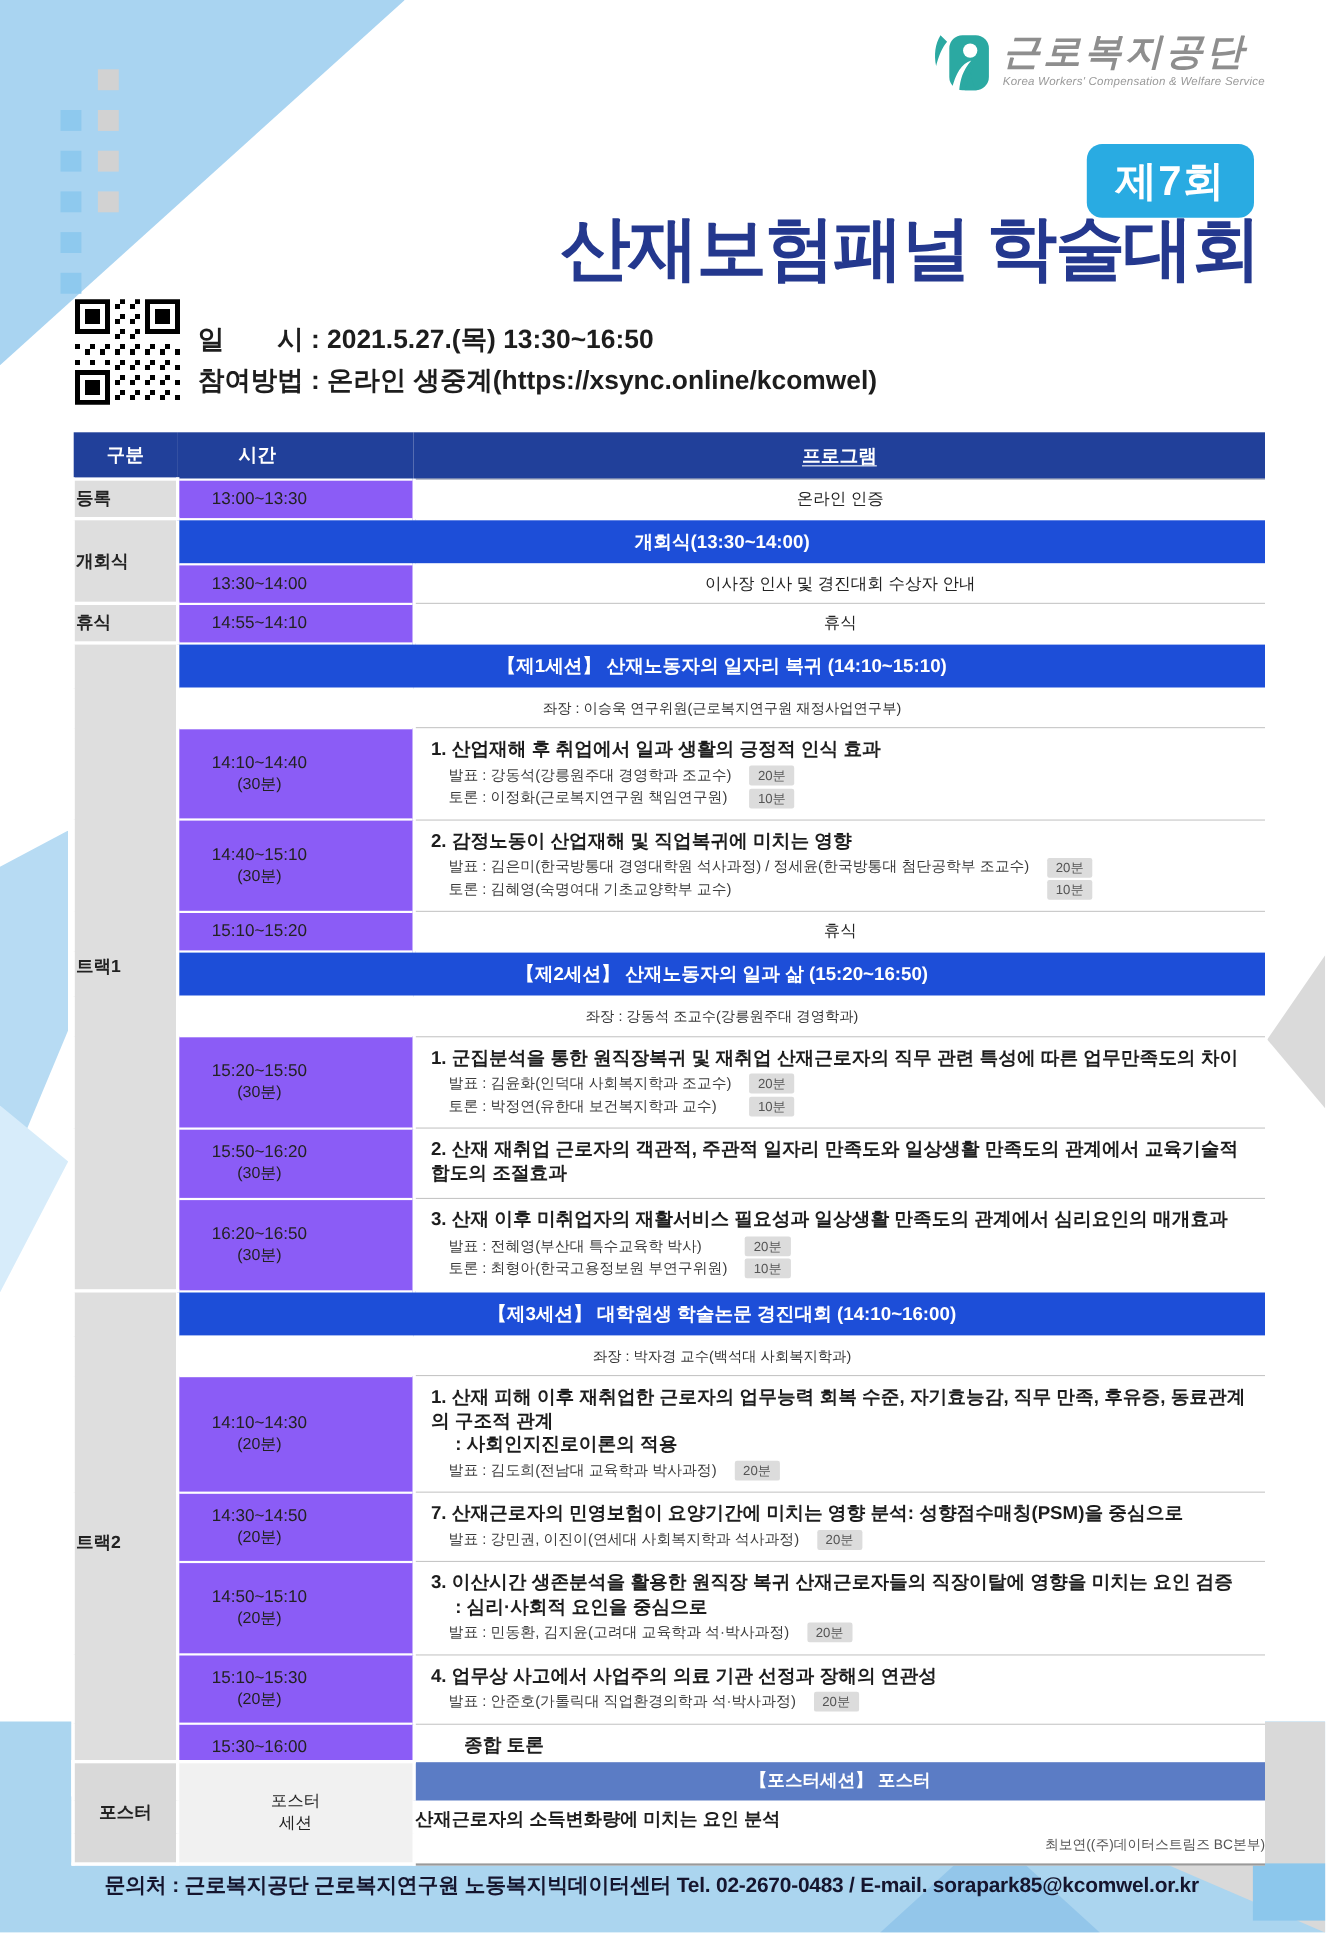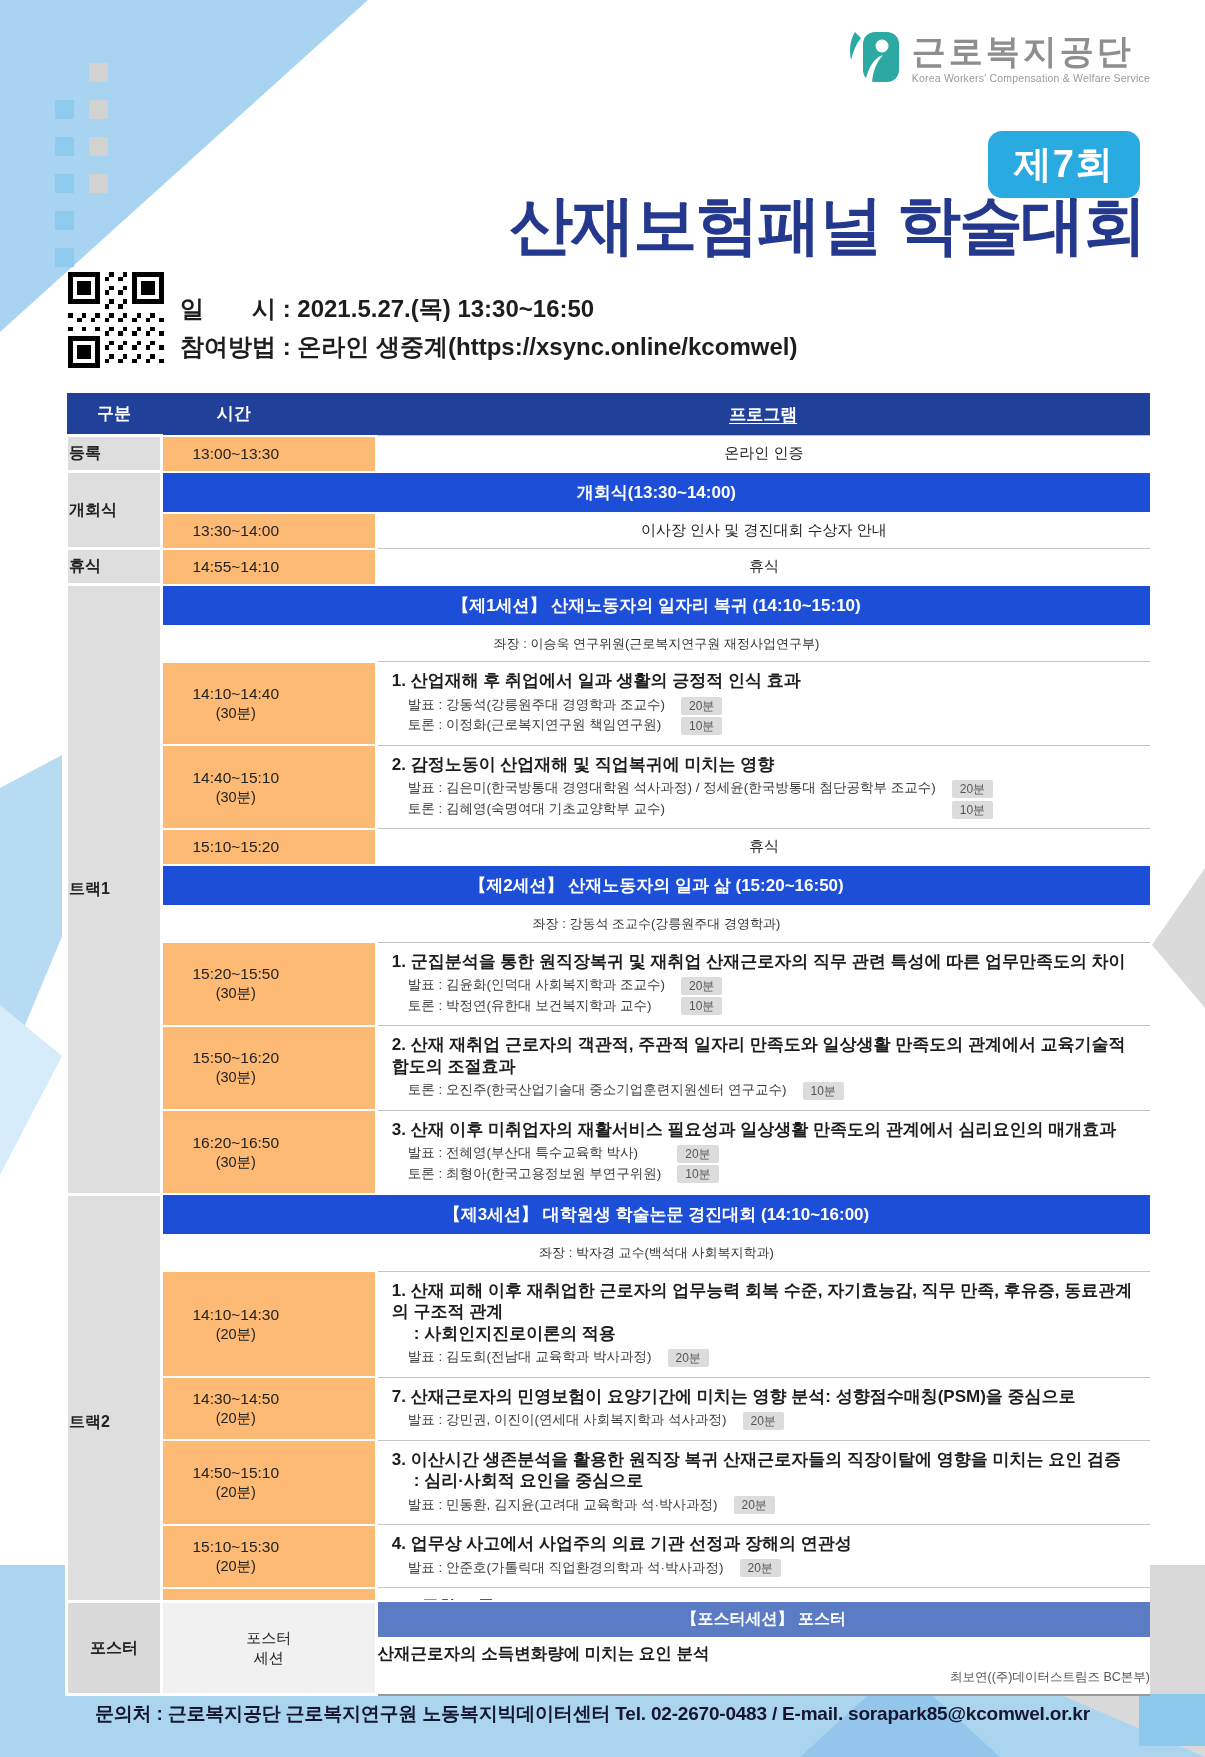--- a/index.html
+++ b/index.html
@@ -22,42 +22,42 @@
   .band-bottom{left:0;top:1565px;width:1205px;height:192px;background:#abd5ef;}
   .band-gray{left:0;top:1565px;width:1205px;height:192px;background:#d9d9d9;
     clip-path:polygon(63% 0,100% 0,100% 100%);}
   .notch-white{left:705px;top:1563px;width:330px;height:42px;background:#fff;
     clip-path:polygon(12% 0,88% 0,70% 100%,28% 100%);}
   .tri-up{left:800px;top:1666px;width:200px;height:91px;background:#93c6ea;
     clip-path:polygon(50% 0,0 100%,100% 100%);}
   .sq-bottomright{left:1139px;top:1694px;width:66px;height:52px;background:#8cc7ec;}
 
   
-  .logo-block{position:absolute;top:30px;right:55px;display:flex;align-items:flex-end;gap:11px;z-index:3;}
+  .logo-block{position:absolute;top:30px;right:55px;display:flex;align-items:flex-start;gap:11px;z-index:3;font-style:italic;}
   .logo-icon{width:54px;height:54px;flex:0 0 auto;}
   .logo-ko{font-size:34px;font-weight:bold;color:#8e8e8e;letter-spacing:3px;line-height:1;}
   .logo-en{font-size:10.5px;color:#9a9a9a;margin-top:4px;letter-spacing:.2px;}
 
   
   .round-badge{position:absolute;top:131px;right:65px;background:#29abe2;color:#fff;
     font-size:38px;font-weight:bold;padding:8px 26px;border-radius:14px;z-index:3;letter-spacing:1px;}
   .main-title{position:absolute;top:182px;right:60px;font-size:64px;font-weight:800;
     color:#24388e;letter-spacing:-2px;z-index:3;white-space:nowrap;}
   .qr{position:absolute;left:68px;top:272px;width:96px;height:96px;z-index:3;}
   .event-info{position:absolute;left:180px;top:290px;z-index:3;color:#1d1d1d;
     font-size:24px;font-weight:bold;line-height:1.6;white-space:pre;}
 
   
   table.sched{position:absolute;left:65px;top:393px;width:1085px;border-collapse:collapse;
     z-index:2;background:#fff;border-bottom:3px solid #b9b9b9;}
   table.sched th{background:#21409a;color:#fff;font-size:17px;font-weight:bold;padding:9px 0;}
   th.th-prog span{text-decoration:underline;text-underline-offset:3px;}
   td.cat{background:#dedede;font-size:16px;font-weight:bold;color:#222;
     border:3px solid #fff;vertical-align:middle;}
-  td.time{background:#fdba74;text-align:center;padding:7px 70px 7px 4px;font-size:15.5px;color:#222;
+  td.time{background:#8b5cf6;text-align:center;padding:7px 70px 7px 4px;font-size:15.5px;color:#222;
     border-top:2px solid #fff;border-right:3px solid #fff;vertical-align:middle;line-height:1.3;}
   td.time .dur{font-size:14.5px;}
   td.prog{background:#fff;text-align:center;font-size:15px;color:#222;padding:7px 6px;
     border-top:1px solid #c6c6c6;vertical-align:middle;}
   td.section{background:#1d4ed8;color:#fff;font-size:17px;font-weight:bold;text-align:center;
     padding:8px 0;border-top:2px solid #fff;border-bottom:2px solid #fff;}
   td.chair{background:#fff;text-align:center;font-size:13px;color:#333;padding:8px 0;
     border-bottom:1px solid #c6c6c6;}
   td.talk{background:#fff;padding:8px 14px 9px;vertical-align:top;border-top:1px solid #c6c6c6;}
   .ttl{font-size:17px;font-weight:bold;color:#1d1d1d;line-height:21.5px;}
@@ -312,24 +312,20 @@
           </td>
         </tr>
         <tr>
           <td class="time">
             <div>15:50~16:20</div>
             <div class="dur">(30분)</div>
           </td>
           <td class="talk">
             <div class="ttl">2. 산재 재취업 근로자의 객관적, 주관적 일자리 만족도와 일상생활 만족도의 관계에서 교육기술적합도의 조절효과</div>
             <div class="lines">
-              <div class="ln">
-                <span class="ltx">토론 : 오진주(한국산업기술대 중소기업훈련지원센터 연구교수)</span>
-                <span class="bdg"><i>10분</i></span>
-              </div>
             </div>
           </td>
         </tr>
         <tr>
           <td class="time">
             <div>16:20~16:50</div>
             <div class="dur">(30분)</div>
           </td>
           <td class="talk">
             <div class="ttl">3. 산재 이후 미취업자의 재활서비스 필요성과 일상생활 만족도의 관계에서 심리요인의 매개효과</div>

